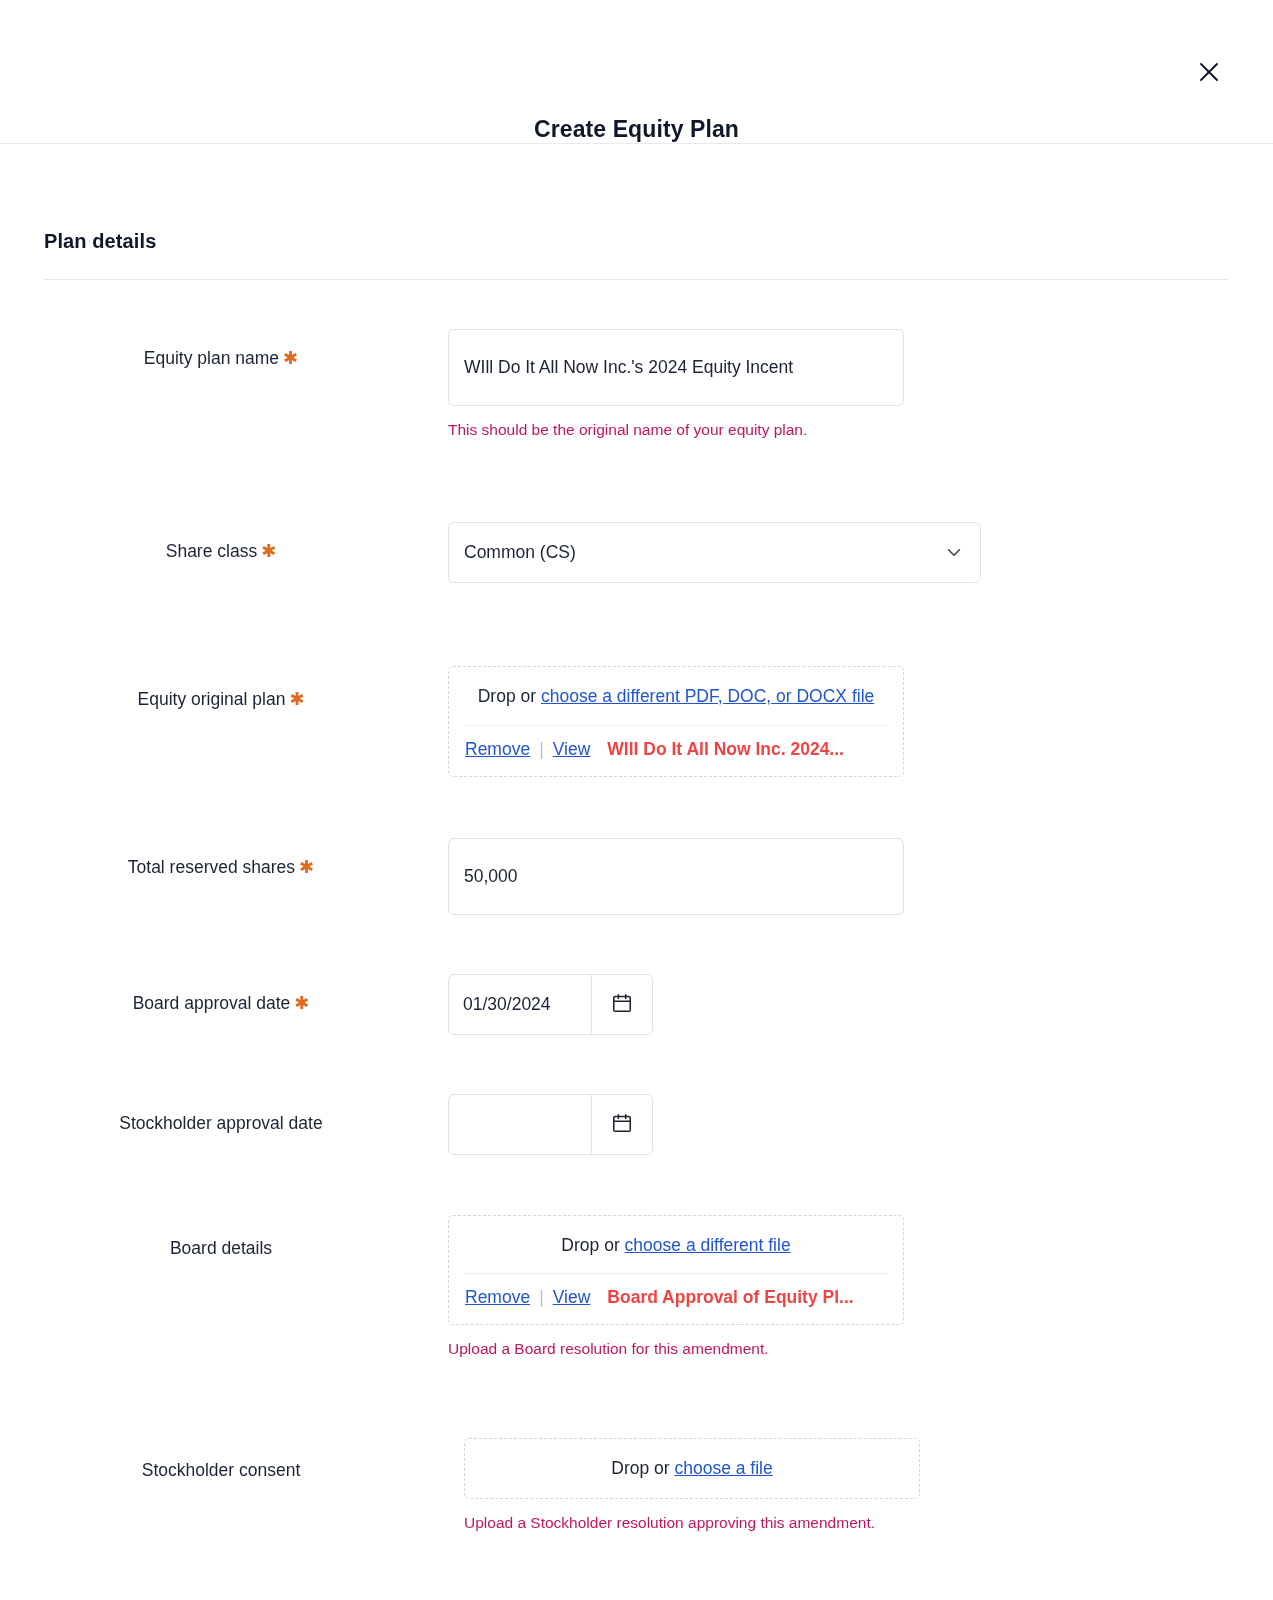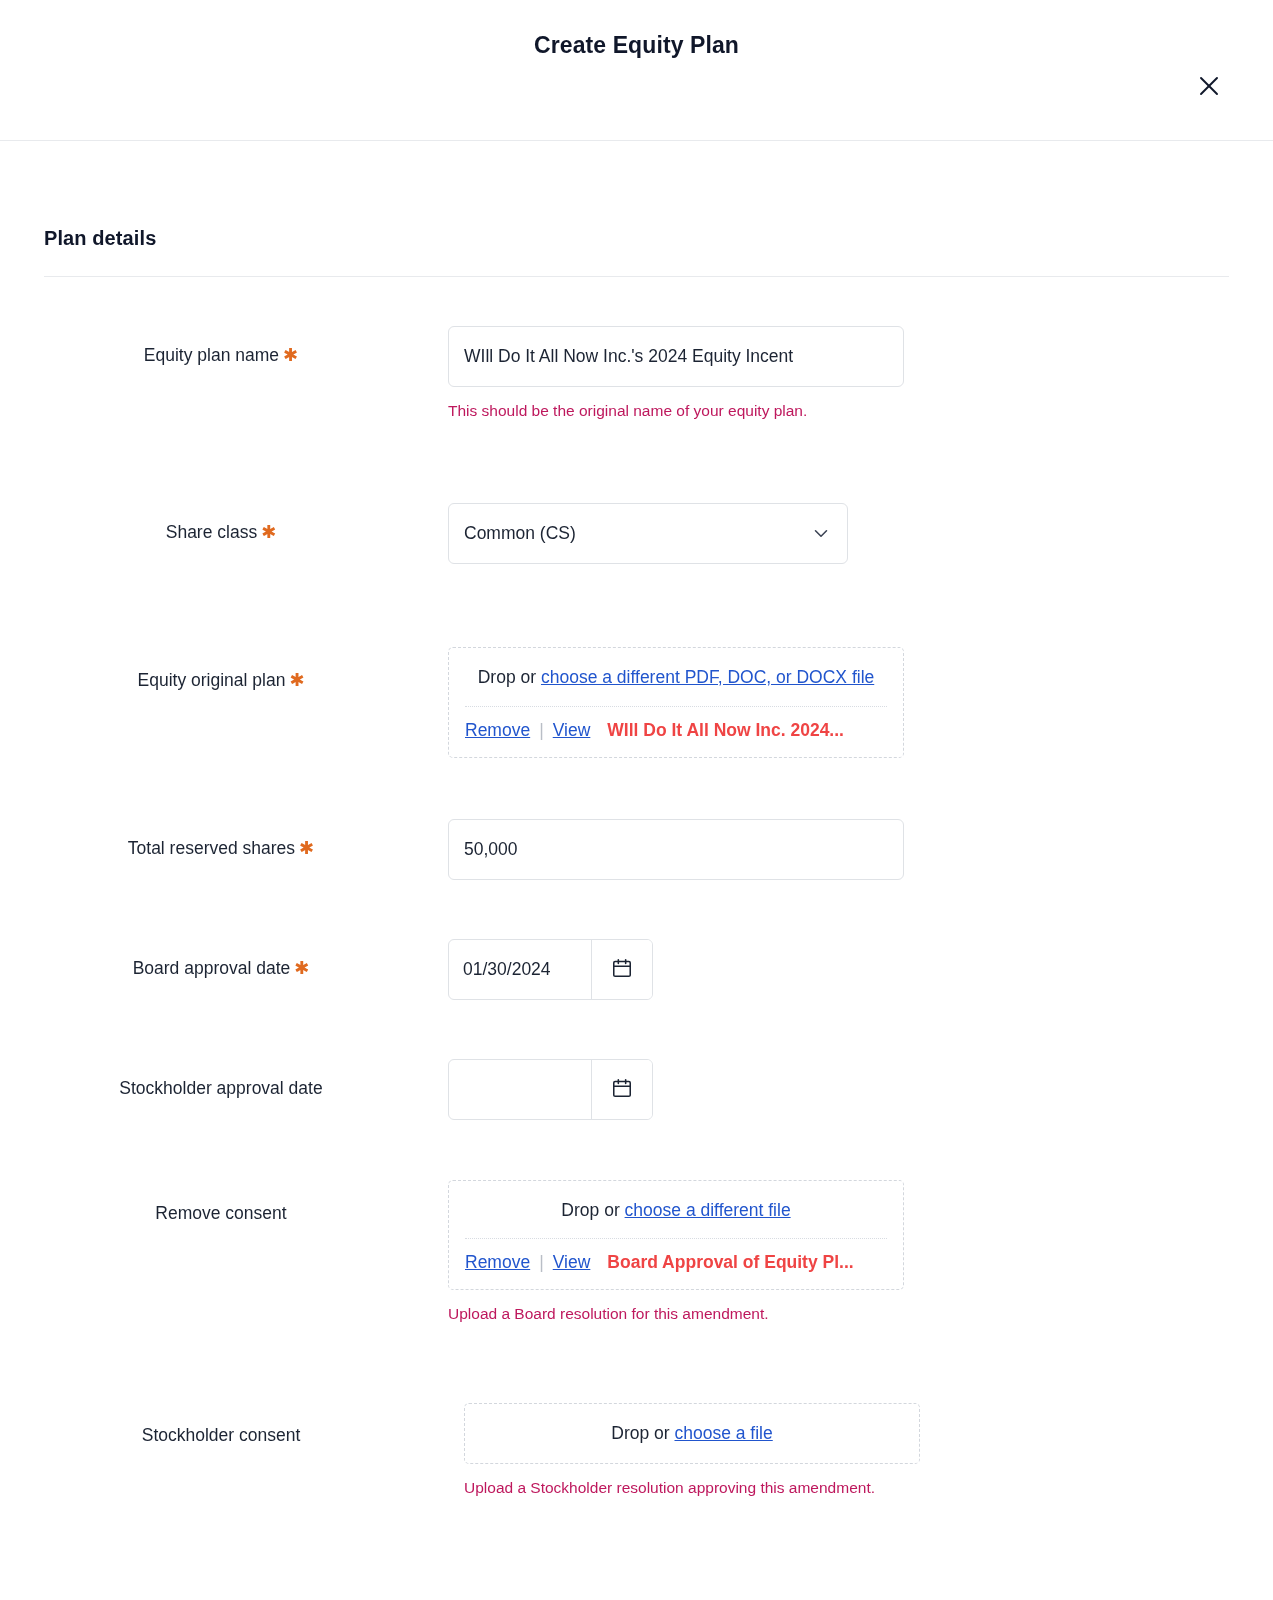--- a/index.html
+++ b/index.html
@@ -14,26 +14,25 @@
     width: 1273px;
     min-height: 1600px;
     background: #ffffff;
     position: relative;
     overflow: hidden;
   }
 
   
   .modal-header {
     position: relative;
-    height: 109px;
+    height: 144px;
     border-bottom: 1px solid #e8eaed;
     display: flex;
-    align-items: flex-start;
+    align-items: flex-end;
     justify-content: center;
-    margin-top: 32px;
   }
   .modal-title {
     font-size: 23px;
     font-weight: 700;
     letter-spacing: 0.1px;
     color: #10172a;
   }
   .close-btn {
     position: absolute;
     right: 44px;
@@ -92,21 +91,21 @@
   .req {
     color: #e06a1f;
     font-size: 18px;
     margin-left: 4px;
     line-height: 1;
   }
 
   
   .text-input {
     width: 456px;
-    height: 61px;
+    height: 77px;
     border: 1px solid #dfe2e6;
     border-radius: 6px;
     background: #fff;
     font-family: "Liberation Sans", sans-serif;
     font-size: 17.5px;
     color: #1c2433;
     padding: 0 15px;
     outline: none;
   }
   .text-input::placeholder { color: #9aa2ad; }
@@ -114,21 +113,21 @@
   .help-text {
     font-size: 15.5px;
     color: #be185d;
     margin-top: 13px;
     line-height: 1.4;
   }
 
   
   .select-wrap {
     position: relative;
-    width: 400px;
+    width: 533px;
     height: 61px;
   }
   .select-box {
     width: 100%;
     height: 100%;
     border: 1px solid #dfe2e6;
     border-radius: 6px;
     background: #fff;
     display: flex;
     align-items: center;
@@ -361,21 +360,21 @@
                   <line x1="16" y1="3" x2="16" y2="7"></line>
                 </svg>
               </span>
             </button>
           </div>
         </div>
       </div>
 
       <div class="field-row r-bconsent">
         <div class="field-label-col lbl-bconsent">
-          <span>Remove consent</span>
+          <span>Board details</span>
         </div>
         <div class="field-control-col">
           <div class="dropzone with-file">
             <div class="drop-line">
               <span>Drop or</span>
               <span class="link">choose a different file</span>
             </div>
             <div class="file-divider"></div>
             <div class="file-row">
               <span class="link">Remove</span>

